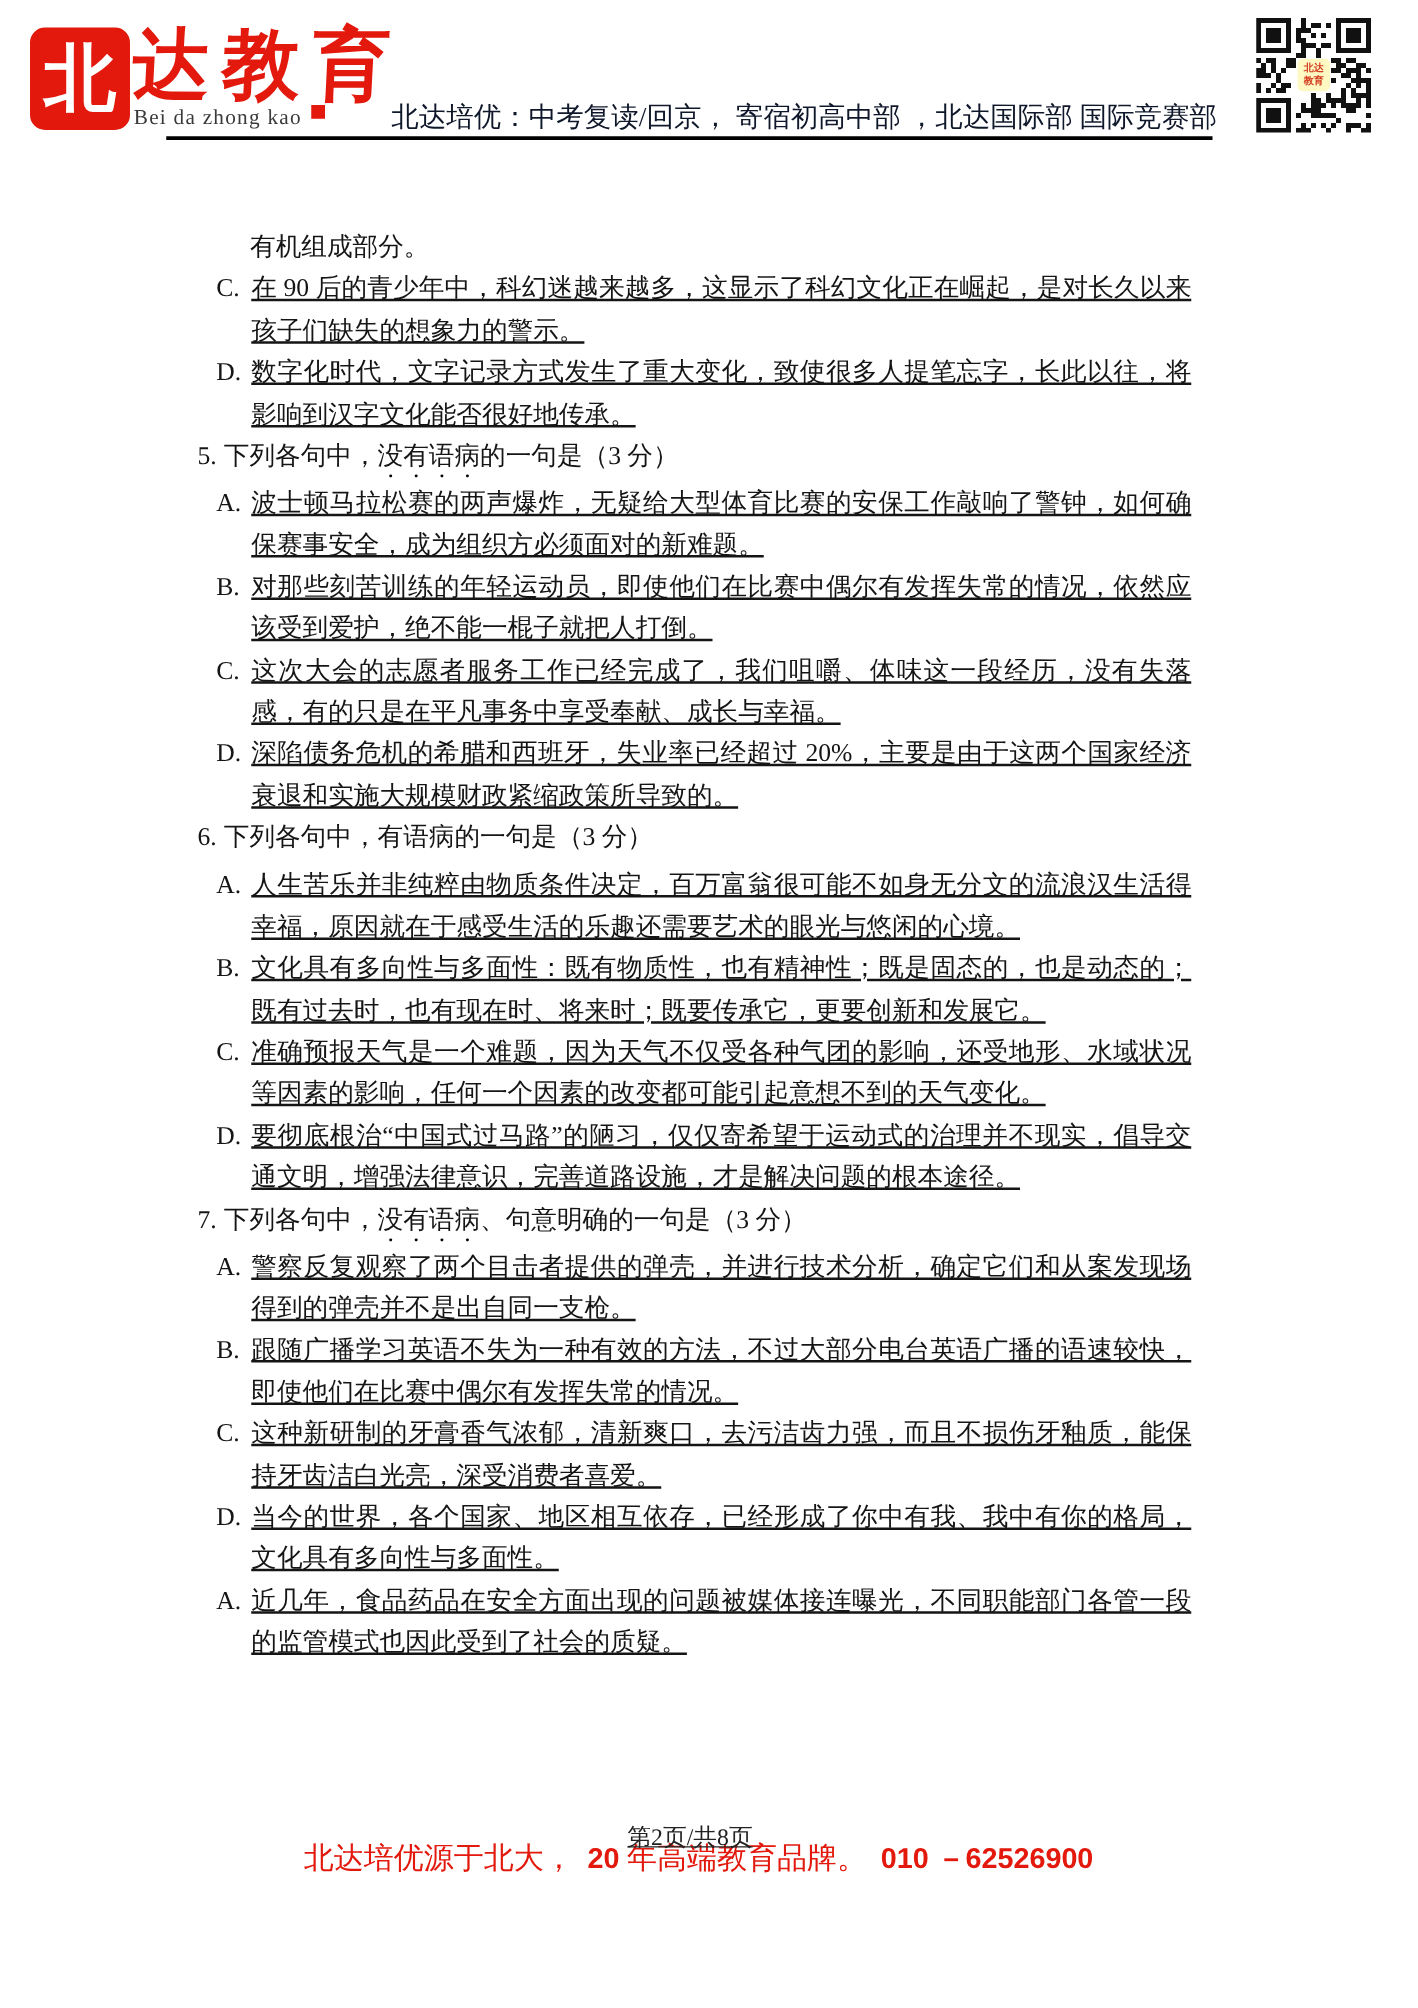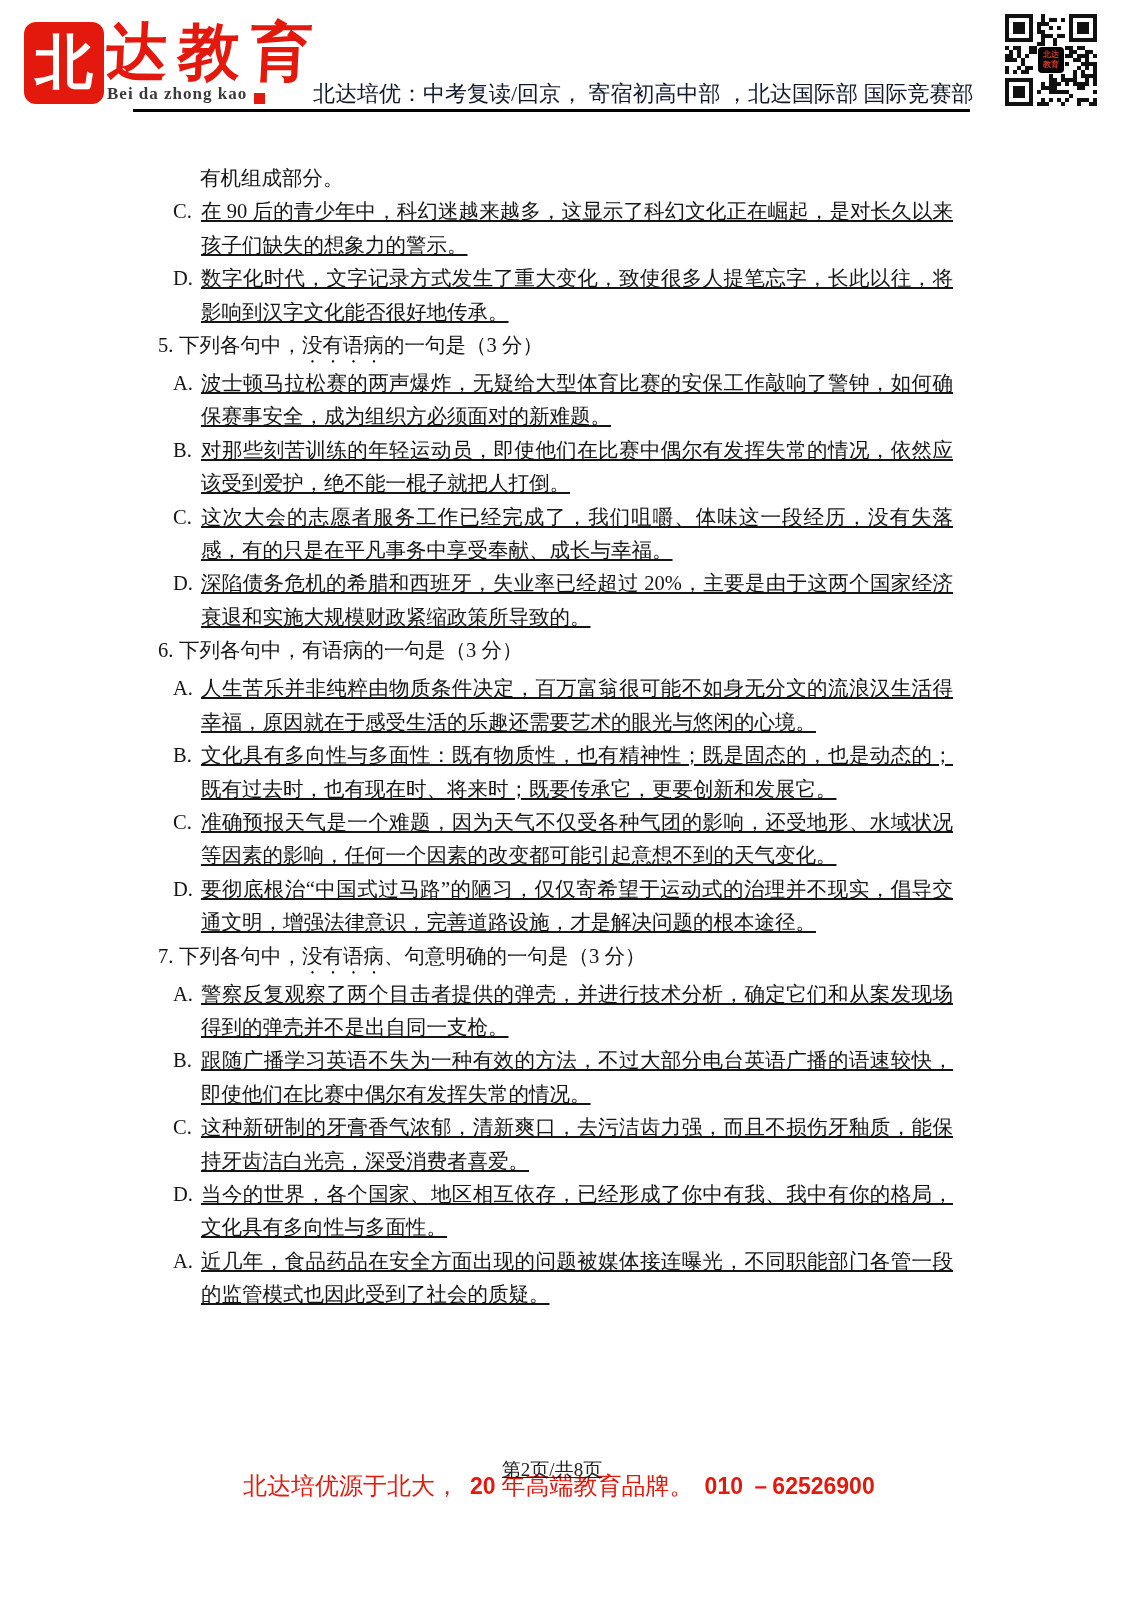--- a/index.html
+++ b/index.html
@@ -36,25 +36,25 @@
     font-weight: 900;
     letter-spacing: 10px;
     font-family: "Liberation Serif", serif;
     white-space: nowrap;
     transform: skewX(-3deg);
   }
   .logo-sub {
     position: absolute;
     left: 107px; top: 84px;
     font-size: 17px;
-    font-weight: 700;
+    font-weight: 400;
     color: #3a3a3a;
     letter-spacing: 1px;
     font-family: "Liberation Serif", serif;
-    display: flex; align-items: flex-end; gap: 7px;
+    display: flex; align-items: flex-start; gap: 7px;
     white-space: nowrap;
   }
   .logo-sub .red-square {
     display: inline-block;
     width: 11px; height: 11px;
     background: #e2190c;
   }
   .slogan {
     position: absolute;
     left: 313px; top: 79px;
@@ -72,42 +72,42 @@
   }
   .qr-wrap {
     position: absolute;
     left: 1005px; top: 14px;
     width: 92px; height: 92px;
   }
   .qr-center-label {
     position: absolute;
     left: 33px; top: 33px;
     width: 26px; height: 26px;
-    background: #000000;
+    background: #fef9c3;
     border-radius: 4px;
     display: flex; flex-direction: column;
     align-items: center; justify-content: center;
     color: #d43a1e;
     font-size: 8px;
     line-height: 10px;
     font-weight: 700;
     text-align: center;
   }
 
   
   .doc {
     position: absolute;
     left: 156px; top: 162px;
     width: 797px;
     color: #151515;
     font-size: 20.5px;
     line-height: 33.4px;
     text-align: justify;
   }
-  .partial-line { margin-left: 44px; }
+  .partial-line { margin-left: 44px; margin-top: 20px; }
   .stem { margin-left: 2px; }
   .q-num { display: inline-block; min-width: 21px; }
   .option { display: flex; margin-left: 17px; }
   .opt-letter { flex: 0 0 28px; }
   .opt-text { flex: 1 1 auto; text-align: justify; text-decoration: underline; }
   .emph {
     -webkit-text-emphasis: filled dot #000;
     -webkit-text-emphasis-position: under right;
     text-emphasis: filled dot #000;
     text-emphasis-position: under right;

